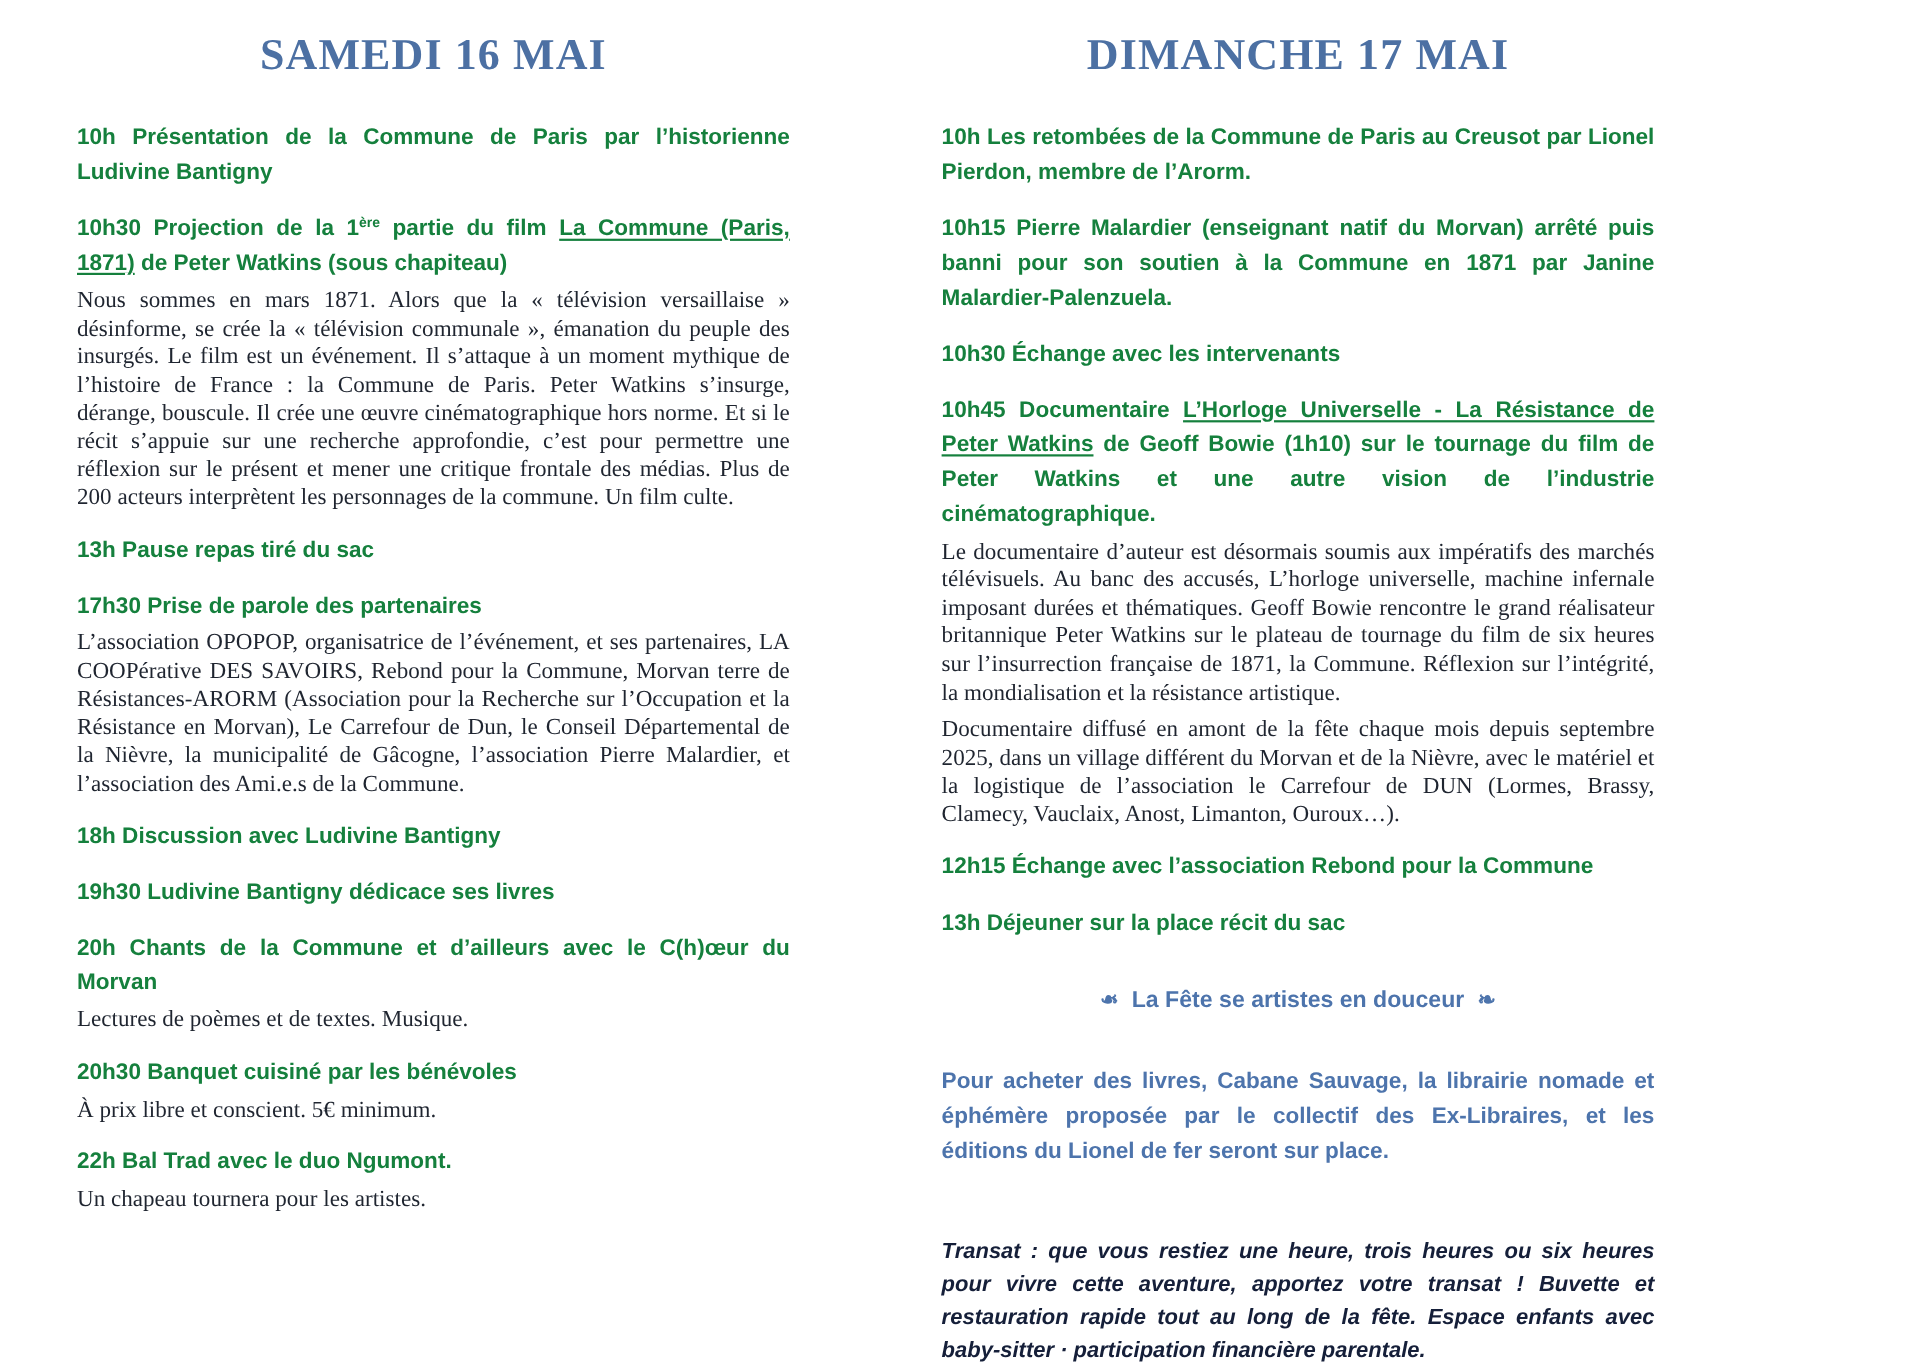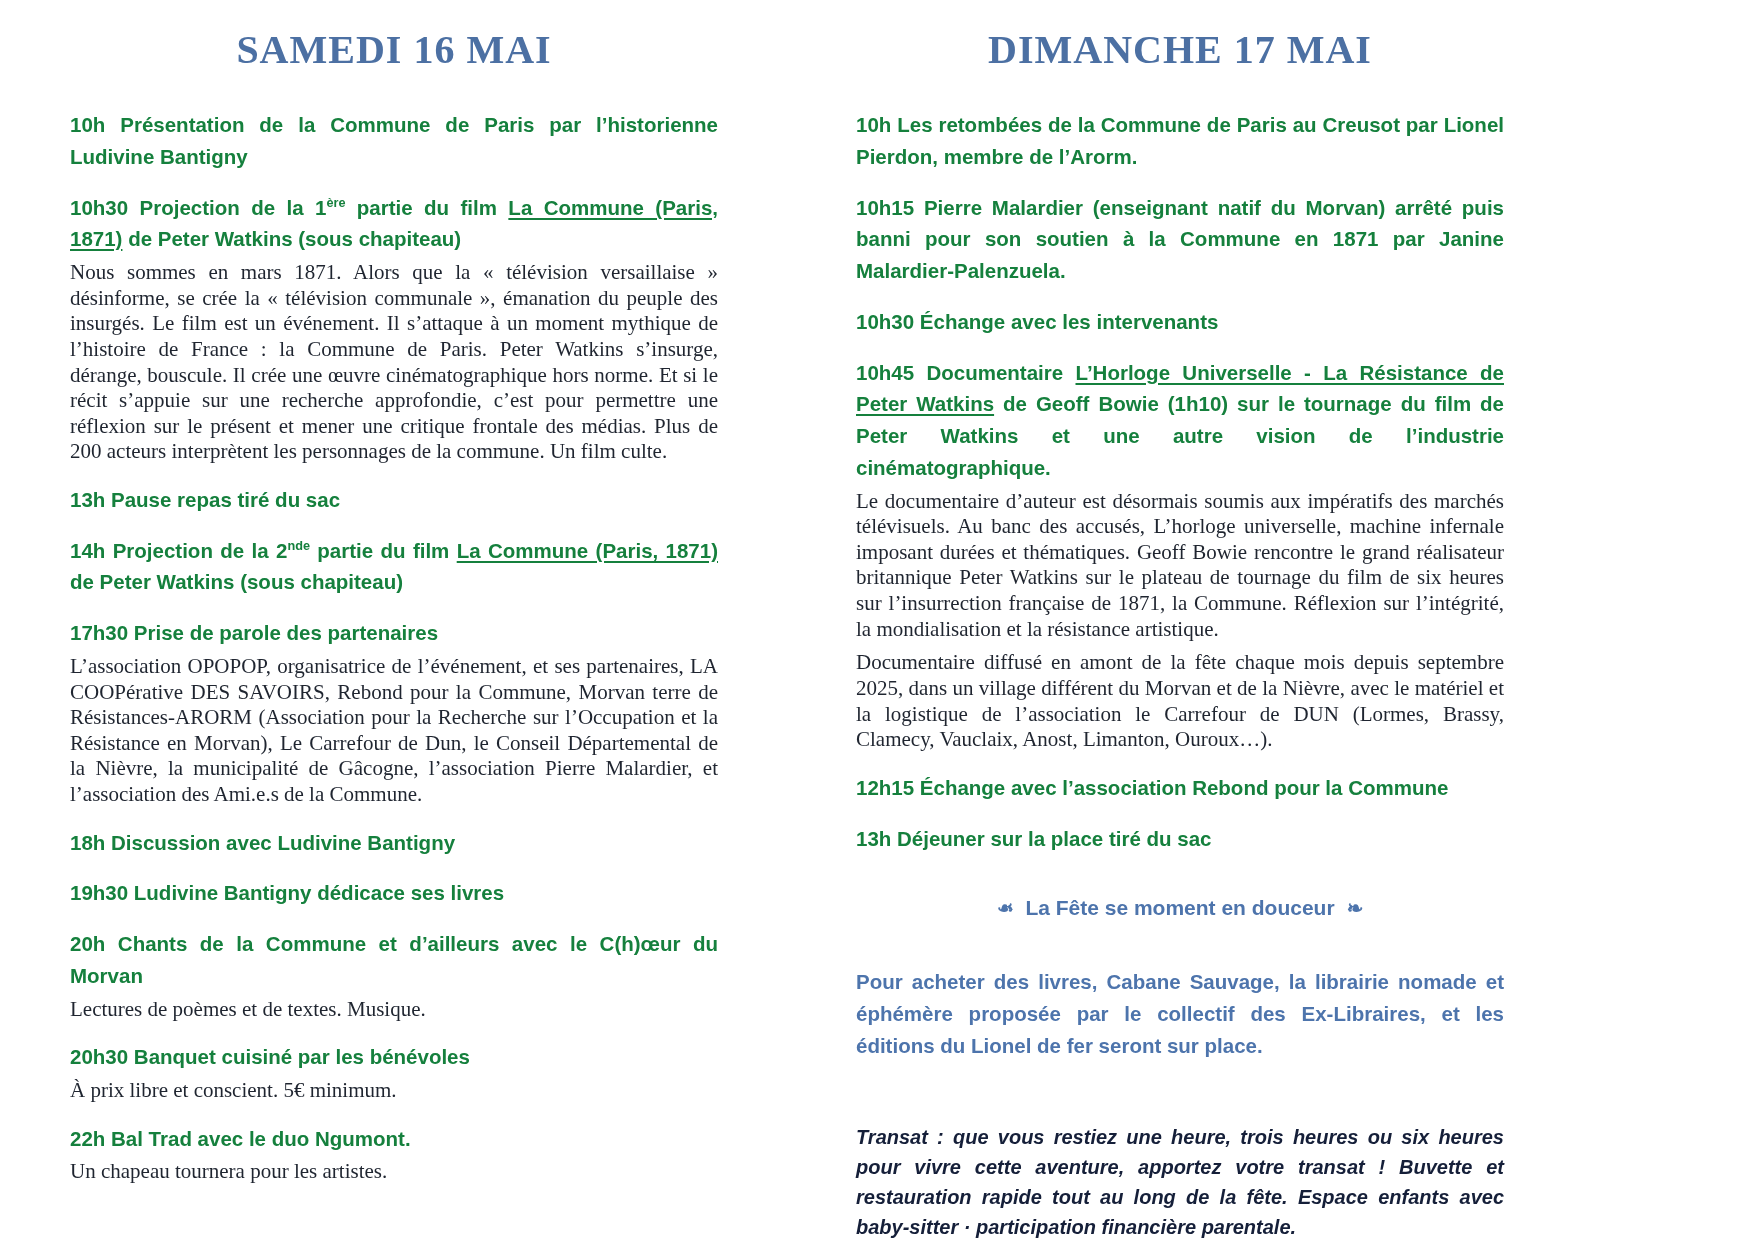--- a/index.html
+++ b/index.html
@@ -97,23 +97,20 @@
 
     <div class="item">
       <h3 class="hd"><span class="seg">10h30 Projection de la 1</span><sup class="sup">ère</sup><span class="seg"> partie du film </span><span class="seg ul">La Commune (Paris, 1871)</span><span class="seg"> de Peter Watkins (sous chapiteau)</span></h3>
       <p class="bd">Nous sommes en mars 1871. Alors que la « télévision versaillaise » désinforme, se crée la « télévision communale », émanation du peuple des insurgés. Le film est un événement. Il s’attaque à un moment mythique de l’histoire de France : la Commune de Paris. Peter Watkins s’insurge, dérange, bouscule. Il crée une œuvre cinématographique hors norme. Et si le récit s’appuie sur une recherche approfondie, c’est pour permettre une réflexion sur le présent et mener une critique frontale des médias. Plus de 200 acteurs interprètent les personnages de la commune. Un film culte.</p>
     </div>
 
     <div class="item">
       <h3 class="hd">13h Pause repas tiré du sac</h3>
     </div>
 
-    <div class="item">
-      <h3 class="hd"><span class="seg">14h Projection de la 2</span><sup class="sup">nde</sup><span class="seg"> partie du film </span><span class="seg ul">La Commune (Paris, 1871)</span><span class="seg"> de Peter Watkins (sous chapiteau)</span></h3>
-    </div>
 
     <div class="item">
       <h3 class="hd">17h30 Prise de parole des partenaires</h3>
       <p class="bd">L’association OPOPOP, organisatrice de l’événement, et ses partenaires, LA COOPérative DES SAVOIRS, Rebond pour la Commune, Morvan terre de Résistances-ARORM (Association pour la Recherche sur l’Occupation et la Résistance en Morvan), Le Carrefour de Dun, le Conseil Départemental de la Nièvre, la municipalité de Gâcogne, l’association Pierre Malardier, et l’association des Ami.e.s de la Commune.</p>
     </div>
 
     <div class="item">
       <h3 class="hd">18h Discussion avec Ludivine Bantigny</h3>
     </div>
 
@@ -156,25 +153,25 @@
       <h3 class="hd"><span class="seg">10h45 Documentaire </span><span class="seg ul">L’Horloge Universelle - La Résistance de Peter Watkins</span><span class="seg"> de Geoff Bowie (1h10) sur le tournage du film de Peter Watkins et une autre vision de l’industrie cinématographique.</span></h3>
       <p class="bd">Le documentaire d’auteur est désormais soumis aux impératifs des marchés télévisuels. Au banc des accusés, L’horloge universelle, machine infernale imposant durées et thématiques. Geoff Bowie rencontre le grand réalisateur britannique Peter Watkins sur le plateau de tournage du film de six heures sur l’insurrection française de 1871, la Commune. Réflexion sur l’intégrité, la mondialisation et la résistance artistique.</p>
       <p class="bd">Documentaire diffusé en amont de la fête chaque mois depuis septembre 2025, dans un village différent du Morvan et de la Nièvre, avec le matériel et la logistique de l’association le Carrefour de DUN (Lormes, Brassy, Clamecy, Vauclaix, Anost, Limanton, Ouroux…).</p>
     </div>
 
     <div class="item">
       <h3 class="hd">12h15 Échange avec l’association Rebond pour la Commune</h3>
     </div>
 
     <div class="item">
-      <h3 class="hd">13h Déjeuner sur la place tiré du sac</h3>
+      <h3 class="hd">13h Déjeuner sur la place récit du sac</h3>
     </div>
 
     <div class="closing">
-      <span class="fleuron flip">❧</span><span>La Fête se moment en douceur</span><span class="fleuron">❧</span>
+      <span class="fleuron flip">❧</span><span>La Fête se artistes en douceur</span><span class="fleuron">❧</span>
     </div>
 
     <p class="books">Pour acheter des livres, Cabane Sauvage, la librairie nomade et éphémère proposée par le collectif des Ex-Libraires, et les éditions du Lionel de fer seront sur place.</p>
 
     <p class="transat">Transat : que vous restiez une heure, trois heures ou six heures pour vivre cette aventure, apportez votre transat ! Buvette et restauration rapide tout au long de la fête. Espace enfants avec baby-sitter · participation financière parentale.</p>
   </section>
 
 </div>
 
 </body></html>

